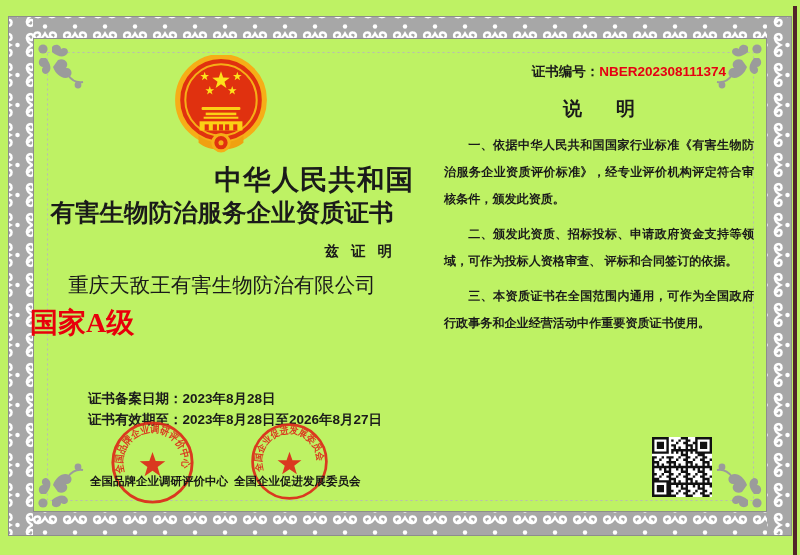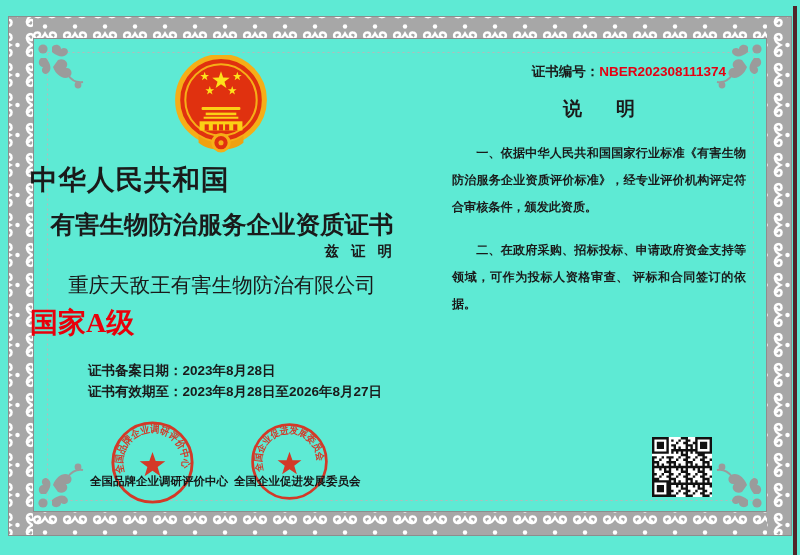--- a/index.html
+++ b/index.html
@@ -1,41 +1,41 @@
 <!DOCTYPE html>
 <html><head>
 <meta charset="utf-8">
 <style>
   html,body{margin:0;padding:0;background:#fff;}
-  #page{position:relative;width:800px;height:555px;background:#5eead4;overflow:hidden;
+  #page{position:relative;width:800px;height:555px;background:#bef264;overflow:hidden;
         font-family:"Liberation Sans","DejaVu Sans",sans-serif;color:#1a1a1a;}
   #decor{position:absolute;left:0;top:0;width:800px;height:555px;z-index:1;}
   .abs{position:absolute;}
   
   .emblem{left:169px;top:55px;width:104px;height:102px;z-index:2;}
-  .title1{left:30px;top:162px;width:384px;text-align:left;font-size:27.5px;font-weight:800;
+  .title1{left:30px;top:162px;width:384px;text-align:right;font-size:27.5px;font-weight:800;
           letter-spacing:1px;z-index:2;}
-  .title2{left:18px;top:196px;width:408px;text-align:center;font-size:24.5px;font-weight:800;z-index:2;margin-top:12px;}
+  .title2{left:18px;top:196px;width:408px;text-align:center;font-size:24.5px;font-weight:800;z-index:2;}
   .certify{left:12px;top:242px;width:384px;text-align:right;font-size:14.5px;font-weight:700;
            letter-spacing:4px;z-index:2;}
   .company{left:18px;top:271px;width:408px;text-align:center;font-size:20.5px;font-weight:400;z-index:2;}
   .grade{left:30px;top:304px;width:384px;text-align:left;font-size:28px;font-weight:700;
          color:#e8000b;font-family:"Liberation Serif","DejaVu Serif",serif;z-index:2;}
-  .dates{left:88px;top:360px;font-size:13.5px;font-weight:700;line-height:21px;z-index:2;}
+  .dates{left:88px;top:388px;font-size:13.5px;font-weight:700;line-height:21px;z-index:2;}
   .seal{z-index:2;}
   .seal-label{top:474px;text-align:center;font-size:11.5px;font-weight:700;color:#151515;
               z-index:3;white-space:nowrap;}
   
   .certnum{left:470px;top:63px;width:256px;text-align:right;font-size:13.5px;font-weight:700;z-index:2;}
   .certnum .num{color:#e60012;}
   .expl-title{left:436px;top:96px;width:326px;display:flex;justify-content:center;gap:34px;
               font-size:19px;font-weight:800;z-index:2;}
   .expl-body{left:436px;top:124px;width:326px;font-size:12.1px;font-weight:600;line-height:27px;
              text-align:justify;z-index:2;}
-  .expl-body p{margin:16px;text-indent:2em;}
+  .expl-body p{margin:8px;text-indent:2em;}
   .qr{left:652px;top:437px;width:60px;height:60px;z-index:2;}
 </style>
 </head>
 <body>
 
 <div id="page">
 
   <svg id="decor" viewBox="0 0 800 555">
     <defs>
       <path id="st" d="M0,-9 L2.12,-2.91 L8.56,-2.78 L3.42,1.11 L5.29,7.28 L0,3.6 L-5.29,7.28 L-3.42,1.11 L-8.56,-2.78 L-2.12,-2.91 Z"></path>
@@ -145,21 +145,22 @@
   </svg>
   <div class="abs seal-label" style="left:90px;width:132px">全国品牌企业调研评价中心</div>
   <div class="abs seal-label" style="left:234px;width:118px">全国企业促进发展委员会</div>
 
   <div class="abs expl-title">
     <span>说</span>
     <span>明</span>
   </div>
   <div class="abs expl-body">
     <p>一、依据中华人民共和国国家行业标准《有害生物防治服务企业资质评价标准》，经专业评价机构评定符合审核条件，颁发此资质。</p>
-    <p>二、在政府采购、招标投标、申请政府资金支持等领域，可作为投标人资格审查、 评标和合同签订的依据。</p>
+    <p>二、颁发此资质、招标投标、申请政府资金支持等领域，可作为投标人资格审查、 评标和合同签订的依据。</p>
+    <p>三、本资质证书在全国范围内通用，可作为全国政府行政事务和企业经营活动中作重要资质证书使用。</p>
   </div>
 
   <div class="abs qr">
     <svg viewBox="0 0 60 60" width="60" height="60">
       <rect width="60" height="60" fill="#ffffff"></rect>
       <path id="qrPath" fill="#111111" d="M0.00,0.00h2.40v2.40h-2.40zM2.40,0.00h2.40v2.40h-2.40zM4.80,0.00h2.40v2.40h-2.40zM7.20,0.00h2.40v2.40h-2.40zM9.60,0.00h2.40v2.40h-2.40zM12.00,0.00h2.40v2.40h-2.40zM14.40,0.00h2.40v2.40h-2.40zM28.80,0.00h2.40v2.40h-2.40zM31.20,0.00h2.40v2.40h-2.40zM33.60,0.00h2.40v2.40h-2.40zM43.20,0.00h2.40v2.40h-2.40zM45.60,0.00h2.40v2.40h-2.40zM48.00,0.00h2.40v2.40h-2.40zM50.40,0.00h2.40v2.40h-2.40zM52.80,0.00h2.40v2.40h-2.40zM55.20,0.00h2.40v2.40h-2.40zM57.60,0.00h2.40v2.40h-2.40zM0.00,2.40h2.40v2.40h-2.40zM14.40,2.40h2.40v2.40h-2.40zM19.20,2.40h2.40v2.40h-2.40zM26.40,2.40h2.40v2.40h-2.40zM33.60,2.40h2.40v2.40h-2.40zM36.00,2.40h2.40v2.40h-2.40zM43.20,2.40h2.40v2.40h-2.40zM57.60,2.40h2.40v2.40h-2.40zM0.00,4.80h2.40v2.40h-2.40zM4.80,4.80h2.40v2.40h-2.40zM7.20,4.80h2.40v2.40h-2.40zM9.60,4.80h2.40v2.40h-2.40zM14.40,4.80h2.40v2.40h-2.40zM24.00,4.80h2.40v2.40h-2.40zM31.20,4.80h2.40v2.40h-2.40zM33.60,4.80h2.40v2.40h-2.40zM40.80,4.80h2.40v2.40h-2.40zM43.20,4.80h2.40v2.40h-2.40zM48.00,4.80h2.40v2.40h-2.40zM50.40,4.80h2.40v2.40h-2.40zM52.80,4.80h2.40v2.40h-2.40zM57.60,4.80h2.40v2.40h-2.40zM0.00,7.20h2.40v2.40h-2.40zM4.80,7.20h2.40v2.40h-2.40zM7.20,7.20h2.40v2.40h-2.40zM9.60,7.20h2.40v2.40h-2.40zM14.40,7.20h2.40v2.40h-2.40zM19.20,7.20h2.40v2.40h-2.40zM21.60,7.20h2.40v2.40h-2.40zM33.60,7.20h2.40v2.40h-2.40zM36.00,7.20h2.40v2.40h-2.40zM38.40,7.20h2.40v2.40h-2.40zM43.20,7.20h2.40v2.40h-2.40zM48.00,7.20h2.40v2.40h-2.40zM50.40,7.20h2.40v2.40h-2.40zM52.80,7.20h2.40v2.40h-2.40zM57.60,7.20h2.40v2.40h-2.40zM0.00,9.60h2.40v2.40h-2.40zM4.80,9.60h2.40v2.40h-2.40zM7.20,9.60h2.40v2.40h-2.40zM9.60,9.60h2.40v2.40h-2.40zM14.40,9.60h2.40v2.40h-2.40zM21.60,9.60h2.40v2.40h-2.40zM26.40,9.60h2.40v2.40h-2.40zM33.60,9.60h2.40v2.40h-2.40zM38.40,9.60h2.40v2.40h-2.40zM43.20,9.60h2.40v2.40h-2.40zM48.00,9.60h2.40v2.40h-2.40zM50.40,9.60h2.40v2.40h-2.40zM52.80,9.60h2.40v2.40h-2.40zM57.60,9.60h2.40v2.40h-2.40zM0.00,12.00h2.40v2.40h-2.40zM14.40,12.00h2.40v2.40h-2.40zM19.20,12.00h2.40v2.40h-2.40zM21.60,12.00h2.40v2.40h-2.40zM24.00,12.00h2.40v2.40h-2.40zM26.40,12.00h2.40v2.40h-2.40zM28.80,12.00h2.40v2.40h-2.40zM31.20,12.00h2.40v2.40h-2.40zM33.60,12.00h2.40v2.40h-2.40zM36.00,12.00h2.40v2.40h-2.40zM38.40,12.00h2.40v2.40h-2.40zM40.80,12.00h2.40v2.40h-2.40zM43.20,12.00h2.40v2.40h-2.40zM57.60,12.00h2.40v2.40h-2.40zM0.00,14.40h2.40v2.40h-2.40zM2.40,14.40h2.40v2.40h-2.40zM4.80,14.40h2.40v2.40h-2.40zM7.20,14.40h2.40v2.40h-2.40zM9.60,14.40h2.40v2.40h-2.40zM12.00,14.40h2.40v2.40h-2.40zM14.40,14.40h2.40v2.40h-2.40zM19.20,14.40h2.40v2.40h-2.40zM24.00,14.40h2.40v2.40h-2.40zM28.80,14.40h2.40v2.40h-2.40zM33.60,14.40h2.40v2.40h-2.40zM38.40,14.40h2.40v2.40h-2.40zM43.20,14.40h2.40v2.40h-2.40zM45.60,14.40h2.40v2.40h-2.40zM48.00,14.40h2.40v2.40h-2.40zM50.40,14.40h2.40v2.40h-2.40zM52.80,14.40h2.40v2.40h-2.40zM55.20,14.40h2.40v2.40h-2.40zM57.60,14.40h2.40v2.40h-2.40zM28.80,16.80h2.40v2.40h-2.40zM31.20,16.80h2.40v2.40h-2.40zM33.60,16.80h2.40v2.40h-2.40zM45.60,16.80h2.40v2.40h-2.40zM48.00,16.80h2.40v2.40h-2.40zM50.40,16.80h2.40v2.40h-2.40zM0.00,19.20h2.40v2.40h-2.40zM2.40,19.20h2.40v2.40h-2.40zM9.60,19.20h2.40v2.40h-2.40zM14.40,19.20h2.40v2.40h-2.40zM16.80,19.20h2.40v2.40h-2.40zM19.20,19.20h2.40v2.40h-2.40zM26.40,19.20h2.40v2.40h-2.40zM33.60,19.20h2.40v2.40h-2.40zM36.00,19.20h2.40v2.40h-2.40zM43.20,19.20h2.40v2.40h-2.40zM50.40,19.20h2.40v2.40h-2.40zM52.80,19.20h2.40v2.40h-2.40zM0.00,21.60h2.40v2.40h-2.40zM7.20,21.60h2.40v2.40h-2.40zM16.80,21.60h2.40v2.40h-2.40zM24.00,21.60h2.40v2.40h-2.40zM31.20,21.60h2.40v2.40h-2.40zM33.60,21.60h2.40v2.40h-2.40zM40.80,21.60h2.40v2.40h-2.40zM48.00,21.60h2.40v2.40h-2.40zM50.40,21.60h2.40v2.40h-2.40zM57.60,21.60h2.40v2.40h-2.40zM0.00,24.00h2.40v2.40h-2.40zM2.40,24.00h2.40v2.40h-2.40zM4.80,24.00h2.40v2.40h-2.40zM14.40,24.00h2.40v2.40h-2.40zM16.80,24.00h2.40v2.40h-2.40zM19.20,24.00h2.40v2.40h-2.40zM21.60,24.00h2.40v2.40h-2.40zM33.60,24.00h2.40v2.40h-2.40zM36.00,24.00h2.40v2.40h-2.40zM38.40,24.00h2.40v2.40h-2.40zM50.40,24.00h2.40v2.40h-2.40zM52.80,24.00h2.40v2.40h-2.40zM55.20,24.00h2.40v2.40h-2.40zM0.00,26.40h2.40v2.40h-2.40zM4.80,26.40h2.40v2.40h-2.40zM9.60,26.40h2.40v2.40h-2.40zM16.80,26.40h2.40v2.40h-2.40zM21.60,26.40h2.40v2.40h-2.40zM26.40,26.40h2.40v2.40h-2.40zM33.60,26.40h2.40v2.40h-2.40zM38.40,26.40h2.40v2.40h-2.40zM43.20,26.40h2.40v2.40h-2.40zM50.40,26.40h2.40v2.40h-2.40zM55.20,26.40h2.40v2.40h-2.40zM0.00,28.80h2.40v2.40h-2.40zM2.40,28.80h2.40v2.40h-2.40zM4.80,28.80h2.40v2.40h-2.40zM7.20,28.80h2.40v2.40h-2.40zM9.60,28.80h2.40v2.40h-2.40zM12.00,28.80h2.40v2.40h-2.40zM14.40,28.80h2.40v2.40h-2.40zM16.80,28.80h2.40v2.40h-2.40zM19.20,28.80h2.40v2.40h-2.40zM21.60,28.80h2.40v2.40h-2.40zM24.00,28.80h2.40v2.40h-2.40zM26.40,28.80h2.40v2.40h-2.40zM28.80,28.80h2.40v2.40h-2.40zM31.20,28.80h2.40v2.40h-2.40zM33.60,28.80h2.40v2.40h-2.40zM36.00,28.80h2.40v2.40h-2.40zM38.40,28.80h2.40v2.40h-2.40zM40.80,28.80h2.40v2.40h-2.40zM43.20,28.80h2.40v2.40h-2.40zM45.60,28.80h2.40v2.40h-2.40zM48.00,28.80h2.40v2.40h-2.40zM50.40,28.80h2.40v2.40h-2.40zM52.80,28.80h2.40v2.40h-2.40zM55.20,28.80h2.40v2.40h-2.40zM57.60,28.80h2.40v2.40h-2.40zM0.00,31.20h2.40v2.40h-2.40zM7.20,31.20h2.40v2.40h-2.40zM12.00,31.20h2.40v2.40h-2.40zM16.80,31.20h2.40v2.40h-2.40zM24.00,31.20h2.40v2.40h-2.40zM28.80,31.20h2.40v2.40h-2.40zM33.60,31.20h2.40v2.40h-2.40zM40.80,31.20h2.40v2.40h-2.40zM45.60,31.20h2.40v2.40h-2.40zM50.40,31.20h2.40v2.40h-2.40zM57.60,31.20h2.40v2.40h-2.40zM0.00,33.60h2.40v2.40h-2.40zM12.00,33.60h2.40v2.40h-2.40zM14.40,33.60h2.40v2.40h-2.40zM16.80,33.60h2.40v2.40h-2.40zM28.80,33.60h2.40v2.40h-2.40zM31.20,33.60h2.40v2.40h-2.40zM33.60,33.60h2.40v2.40h-2.40zM45.60,33.60h2.40v2.40h-2.40zM48.00,33.60h2.40v2.40h-2.40zM50.40,33.60h2.40v2.40h-2.40zM0.00,36.00h2.40v2.40h-2.40zM2.40,36.00h2.40v2.40h-2.40zM9.60,36.00h2.40v2.40h-2.40zM16.80,36.00h2.40v2.40h-2.40zM19.20,36.00h2.40v2.40h-2.40zM26.40,36.00h2.40v2.40h-2.40zM33.60,36.00h2.40v2.40h-2.40zM36.00,36.00h2.40v2.40h-2.40zM43.20,36.00h2.40v2.40h-2.40zM50.40,36.00h2.40v2.40h-2.40zM52.80,36.00h2.40v2.40h-2.40zM0.00,38.40h2.40v2.40h-2.40zM7.20,38.40h2.40v2.40h-2.40zM14.40,38.40h2.40v2.40h-2.40zM16.80,38.40h2.40v2.40h-2.40zM24.00,38.40h2.40v2.40h-2.40zM31.20,38.40h2.40v2.40h-2.40zM33.60,38.40h2.40v2.40h-2.40zM40.80,38.40h2.40v2.40h-2.40zM48.00,38.40h2.40v2.40h-2.40zM50.40,38.40h2.40v2.40h-2.40zM57.60,38.40h2.40v2.40h-2.40zM0.00,40.80h2.40v2.40h-2.40zM2.40,40.80h2.40v2.40h-2.40zM4.80,40.80h2.40v2.40h-2.40zM16.80,40.80h2.40v2.40h-2.40zM19.20,40.80h2.40v2.40h-2.40zM21.60,40.80h2.40v2.40h-2.40zM33.60,40.80h2.40v2.40h-2.40zM36.00,40.80h2.40v2.40h-2.40zM38.40,40.80h2.40v2.40h-2.40zM50.40,40.80h2.40v2.40h-2.40zM52.80,40.80h2.40v2.40h-2.40zM55.20,40.80h2.40v2.40h-2.40zM0.00,43.20h2.40v2.40h-2.40zM2.40,43.20h2.40v2.40h-2.40zM4.80,43.20h2.40v2.40h-2.40zM7.20,43.20h2.40v2.40h-2.40zM9.60,43.20h2.40v2.40h-2.40zM12.00,43.20h2.40v2.40h-2.40zM14.40,43.20h2.40v2.40h-2.40zM16.80,43.20h2.40v2.40h-2.40zM21.60,43.20h2.40v2.40h-2.40zM26.40,43.20h2.40v2.40h-2.40zM33.60,43.20h2.40v2.40h-2.40zM38.40,43.20h2.40v2.40h-2.40zM43.20,43.20h2.40v2.40h-2.40zM50.40,43.20h2.40v2.40h-2.40zM55.20,43.20h2.40v2.40h-2.40zM0.00,45.60h2.40v2.40h-2.40zM14.40,45.60h2.40v2.40h-2.40zM16.80,45.60h2.40v2.40h-2.40zM19.20,45.60h2.40v2.40h-2.40zM21.60,45.60h2.40v2.40h-2.40zM24.00,45.60h2.40v2.40h-2.40zM26.40,45.60h2.40v2.40h-2.40zM28.80,45.60h2.40v2.40h-2.40zM31.20,45.60h2.40v2.40h-2.40zM33.60,45.60h2.40v2.40h-2.40zM36.00,45.60h2.40v2.40h-2.40zM38.40,45.60h2.40v2.40h-2.40zM40.80,45.60h2.40v2.40h-2.40zM43.20,45.60h2.40v2.40h-2.40zM45.60,45.60h2.40v2.40h-2.40zM48.00,45.60h2.40v2.40h-2.40zM50.40,45.60h2.40v2.40h-2.40zM52.80,45.60h2.40v2.40h-2.40zM55.20,45.60h2.40v2.40h-2.40zM57.60,45.60h2.40v2.40h-2.40zM0.00,48.00h2.40v2.40h-2.40zM4.80,48.00h2.40v2.40h-2.40zM7.20,48.00h2.40v2.40h-2.40zM9.60,48.00h2.40v2.40h-2.40zM14.40,48.00h2.40v2.40h-2.40zM16.80,48.00h2.40v2.40h-2.40zM24.00,48.00h2.40v2.40h-2.40zM28.80,48.00h2.40v2.40h-2.40zM33.60,48.00h2.40v2.40h-2.40zM40.80,48.00h2.40v2.40h-2.40zM45.60,48.00h2.40v2.40h-2.40zM50.40,48.00h2.40v2.40h-2.40zM57.60,48.00h2.40v2.40h-2.40zM0.00,50.40h2.40v2.40h-2.40zM4.80,50.40h2.40v2.40h-2.40zM7.20,50.40h2.40v2.40h-2.40zM9.60,50.40h2.40v2.40h-2.40zM14.40,50.40h2.40v2.40h-2.40zM16.80,50.40h2.40v2.40h-2.40zM28.80,50.40h2.40v2.40h-2.40zM31.20,50.40h2.40v2.40h-2.40zM33.60,50.40h2.40v2.40h-2.40zM45.60,50.40h2.40v2.40h-2.40zM48.00,50.40h2.40v2.40h-2.40zM50.40,50.40h2.40v2.40h-2.40zM0.00,52.80h2.40v2.40h-2.40zM4.80,52.80h2.40v2.40h-2.40zM7.20,52.80h2.40v2.40h-2.40zM9.60,52.80h2.40v2.40h-2.40zM14.40,52.80h2.40v2.40h-2.40zM16.80,52.80h2.40v2.40h-2.40zM19.20,52.80h2.40v2.40h-2.40zM26.40,52.80h2.40v2.40h-2.40zM33.60,52.80h2.40v2.40h-2.40zM36.00,52.80h2.40v2.40h-2.40zM43.20,52.80h2.40v2.40h-2.40zM50.40,52.80h2.40v2.40h-2.40zM52.80,52.80h2.40v2.40h-2.40zM0.00,55.20h2.40v2.40h-2.40zM14.40,55.20h2.40v2.40h-2.40zM16.80,55.20h2.40v2.40h-2.40zM24.00,55.20h2.40v2.40h-2.40zM31.20,55.20h2.40v2.40h-2.40zM33.60,55.20h2.40v2.40h-2.40zM40.80,55.20h2.40v2.40h-2.40zM48.00,55.20h2.40v2.40h-2.40zM50.40,55.20h2.40v2.40h-2.40zM57.60,55.20h2.40v2.40h-2.40zM0.00,57.60h2.40v2.40h-2.40zM2.40,57.60h2.40v2.40h-2.40zM4.80,57.60h2.40v2.40h-2.40zM7.20,57.60h2.40v2.40h-2.40zM9.60,57.60h2.40v2.40h-2.40zM12.00,57.60h2.40v2.40h-2.40zM14.40,57.60h2.40v2.40h-2.40zM16.80,57.60h2.40v2.40h-2.40zM19.20,57.60h2.40v2.40h-2.40zM21.60,57.60h2.40v2.40h-2.40zM33.60,57.60h2.40v2.40h-2.40zM36.00,57.60h2.40v2.40h-2.40zM38.40,57.60h2.40v2.40h-2.40zM50.40,57.60h2.40v2.40h-2.40zM52.80,57.60h2.40v2.40h-2.40zM55.20,57.60h2.40v2.40h-2.40z"></path>
     </svg>
   </div>
 
 </div>

